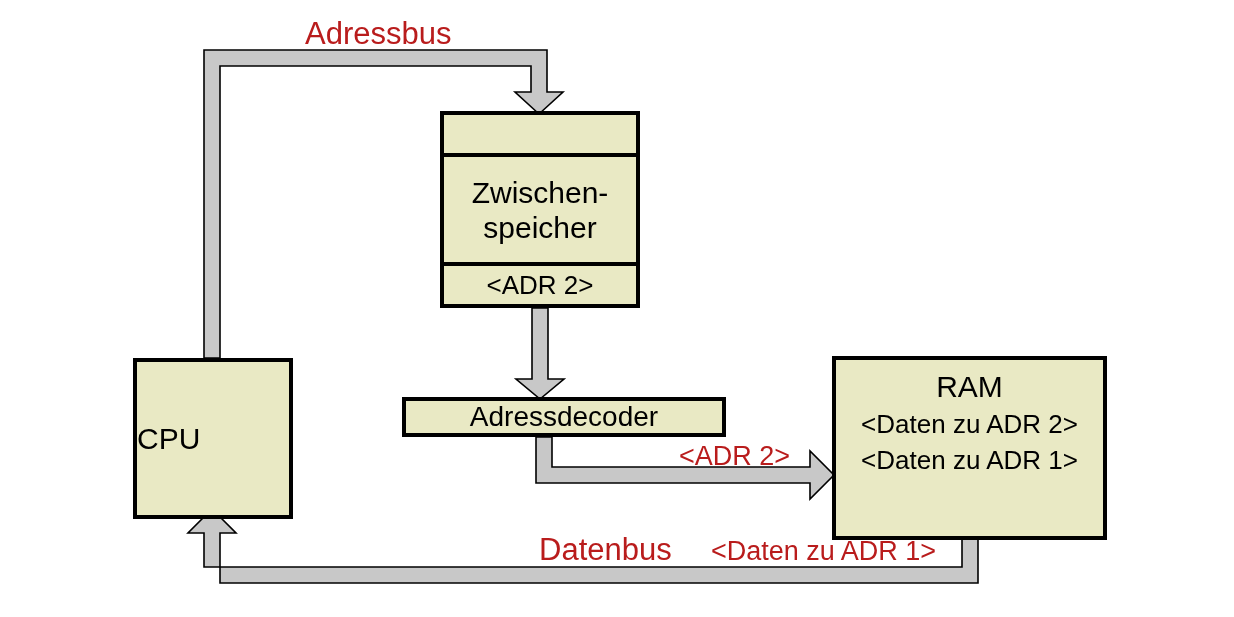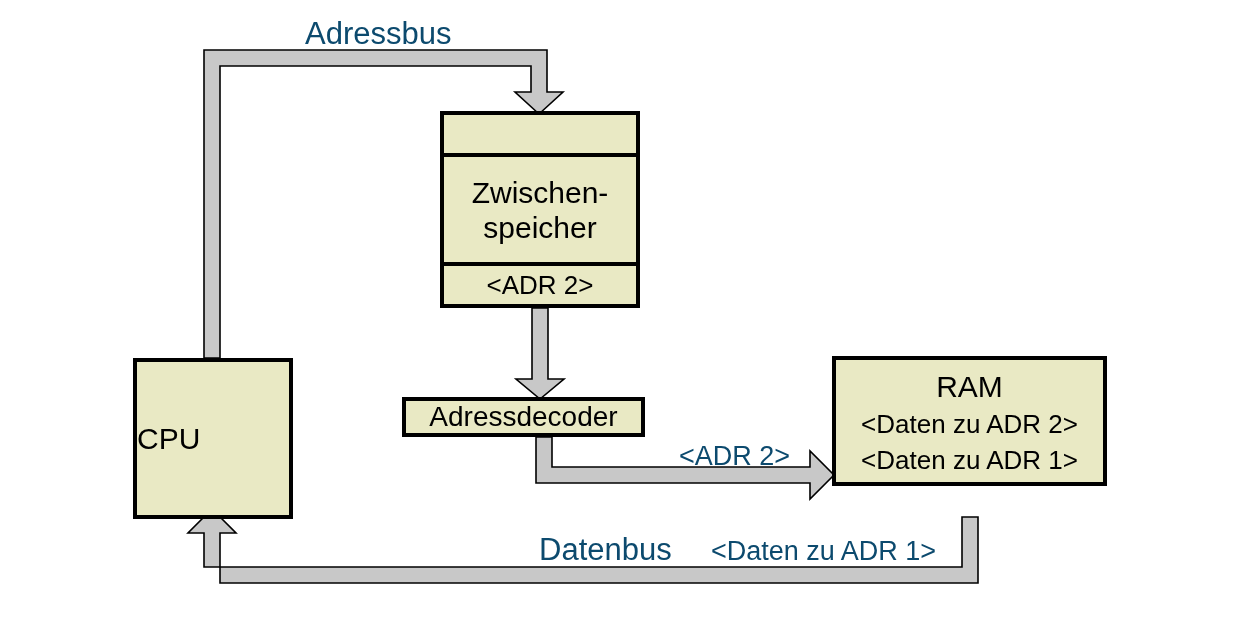--- a/index.html
+++ b/index.html
@@ -23,21 +23,21 @@
     position: absolute;
     left: 0;
     top: 0;
     width: 1234px;
     height: 617px;
   }
   .lbl {
     position: absolute;
     white-space: nowrap;
     line-height: 1;
-    color: #0c4a6e;
+    color: #b91c1c;
   }
   
   .block {
     position: absolute;
     box-sizing: border-box;
     background: #e9e9c4;
     border: 4px solid #000000;
   }
   #zwischenspeicher-block {
     left: 440px;
@@ -77,32 +77,32 @@
     width: 160px;
     height: 161px;
     display: flex;
     align-items: center;
     justify-content: flex-start;
     font-size: 30px;
   }
   #adressdecoder-block {
     left: 402px;
     top: 397px;
-    width: 243px;
+    width: 324px;
     height: 40px;
     display: flex;
     align-items: center;
     justify-content: center;
     font-size: 28px;
   }
   #ram-block {
     left: 832px;
     top: 356px;
     width: 275px;
-    height: 130px;
+    height: 184px;
     display: flex;
     flex-direction: column;
     align-items: center;
     justify-content: flex-start;
     padding-top: 8px;
     box-sizing: border-box;
   }
   .ram-title {
     font-size: 30px;
     line-height: 38px;

